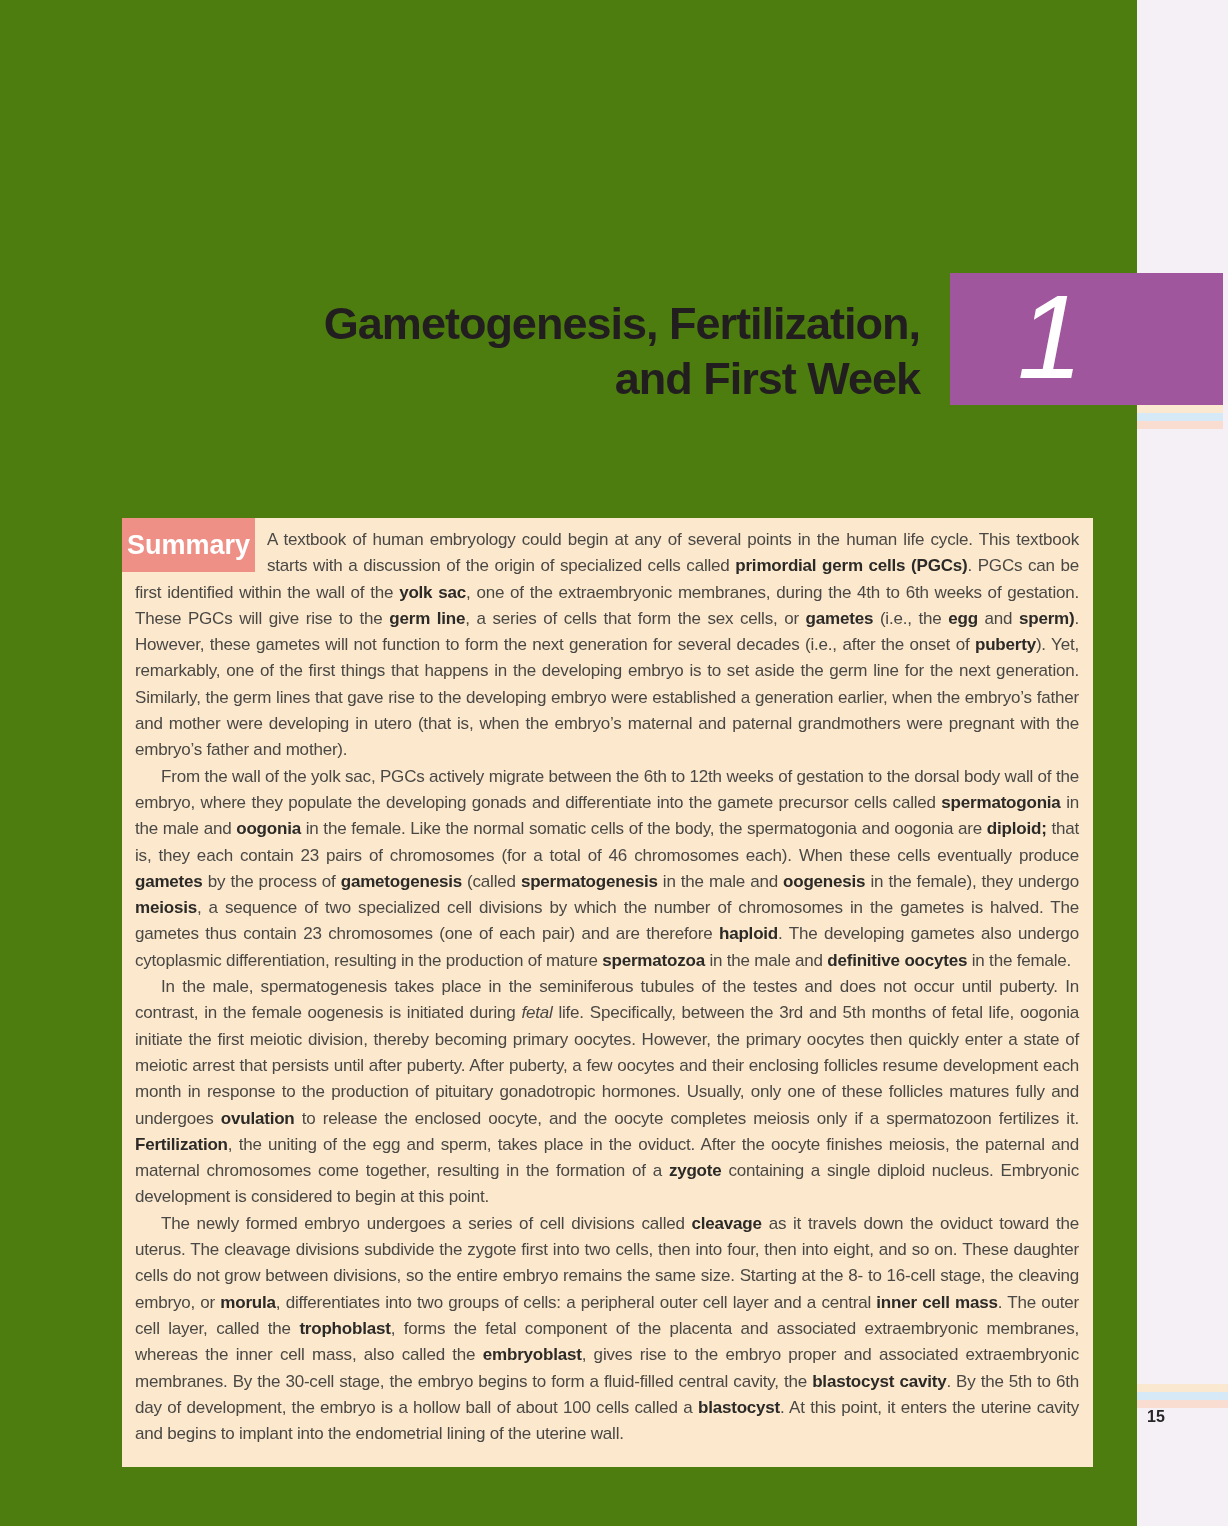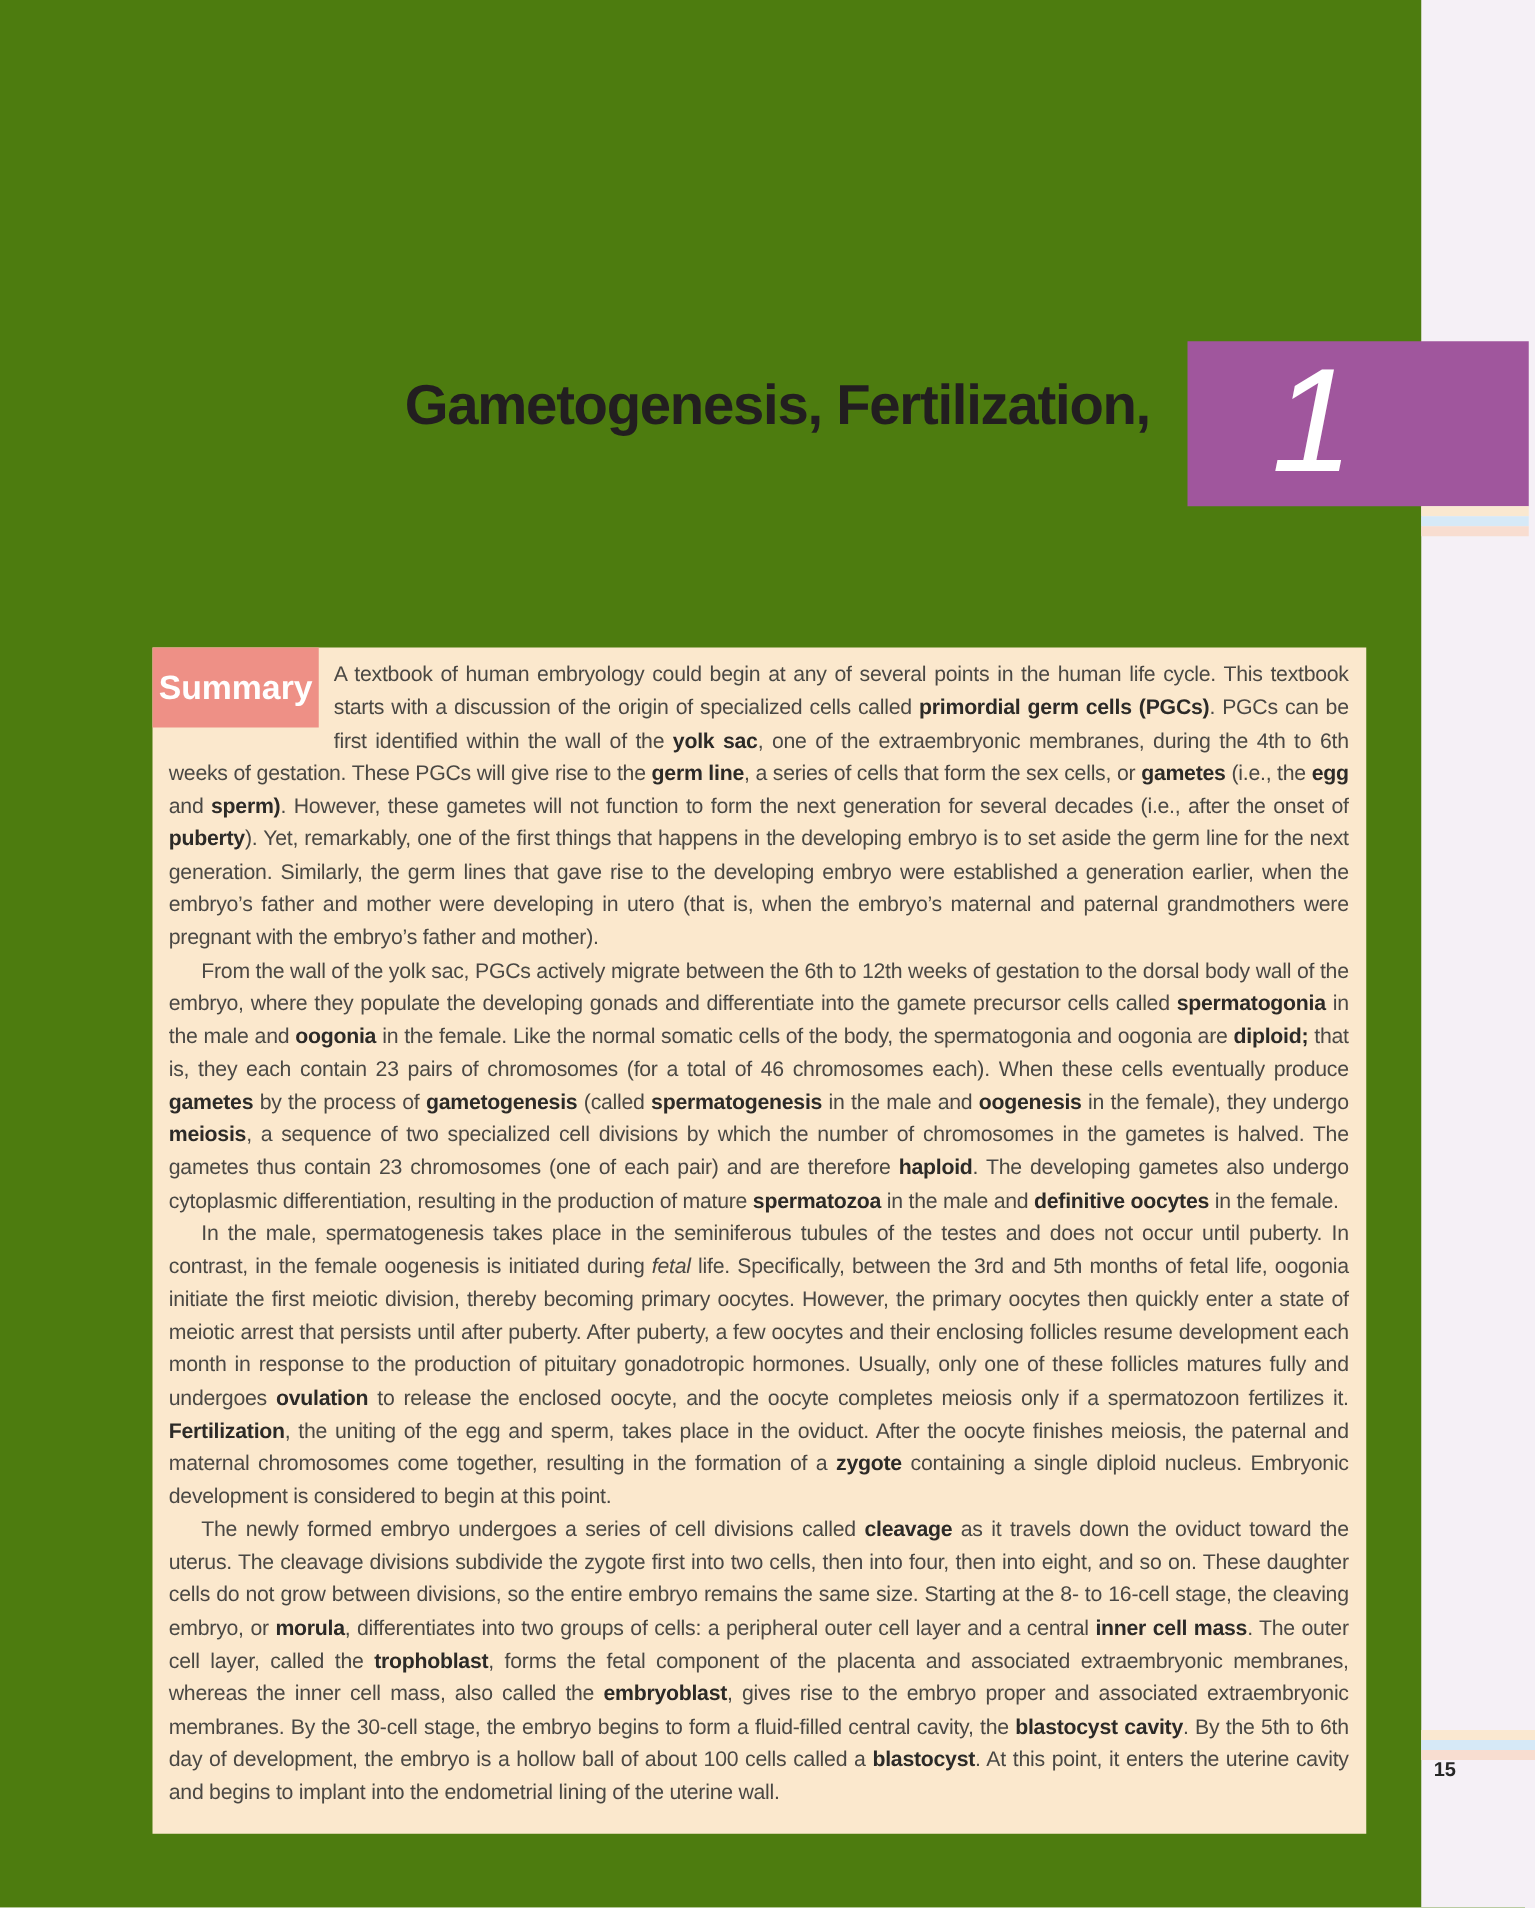--- a/index.html
+++ b/index.html
@@ -63,21 +63,21 @@
     position: absolute;
     left: 122px; top: 518px;
     width: 971px;
     min-height: 884px;
     background: var(--summary-box-bg, #fbe8cd);
     box-sizing: border-box;
     padding: 9px 14px 20px 13px;
   }
   .summary-label-box {
     float: left;
-    width: 133px; height: 64px;
+    width: 133px; height: 54px;
     margin: -9px 12px 1px -13px;
     background: var(--summary-label-bg, #ee9086);
     display: flex;
     align-items: center;
     justify-content: center;
   }
   .summary-label-box span {
     color: #ffffff;
     font-weight: bold;
     font-size: 27px;
@@ -103,20 +103,21 @@
 </style>
 </head>
 <body>
 
 <div class="page">
 
   <div class="side-stripe"></div>
 
   <div class="chapter-title">
     <div>Gametogenesis, Fertilization,</div>
+    <div>and First Week</div>
   </div>
 
   <div class="chapter-box">
     <span class="chapter-number">1</span>
   </div>
 
   <div class="stripes-top">
     <div class="stripe stripe-peach"></div>
     <div class="stripe stripe-blue"></div>
     <div class="stripe stripe-pink"></div>

